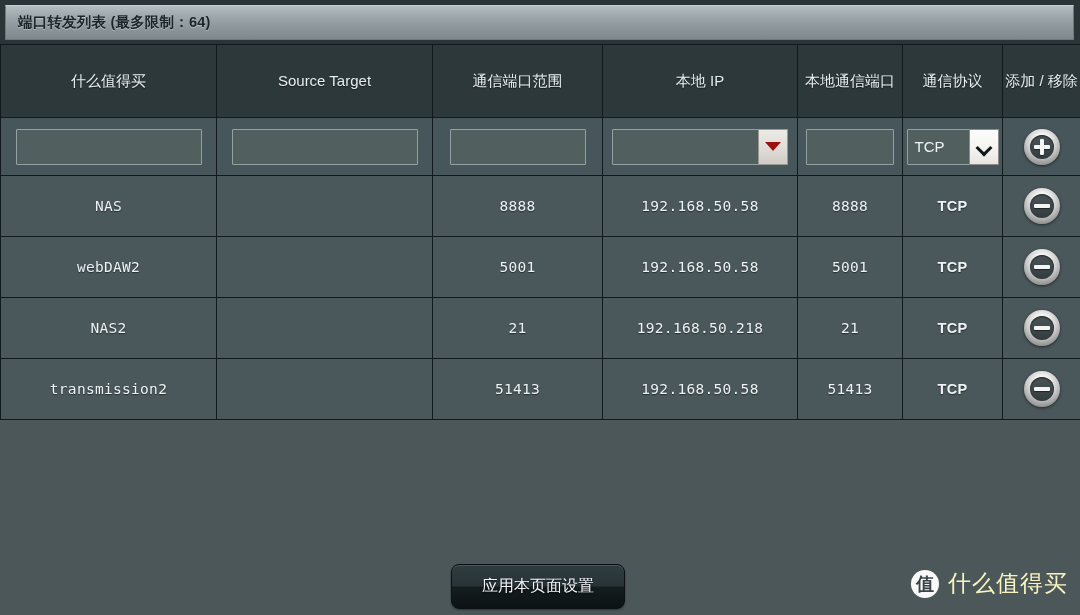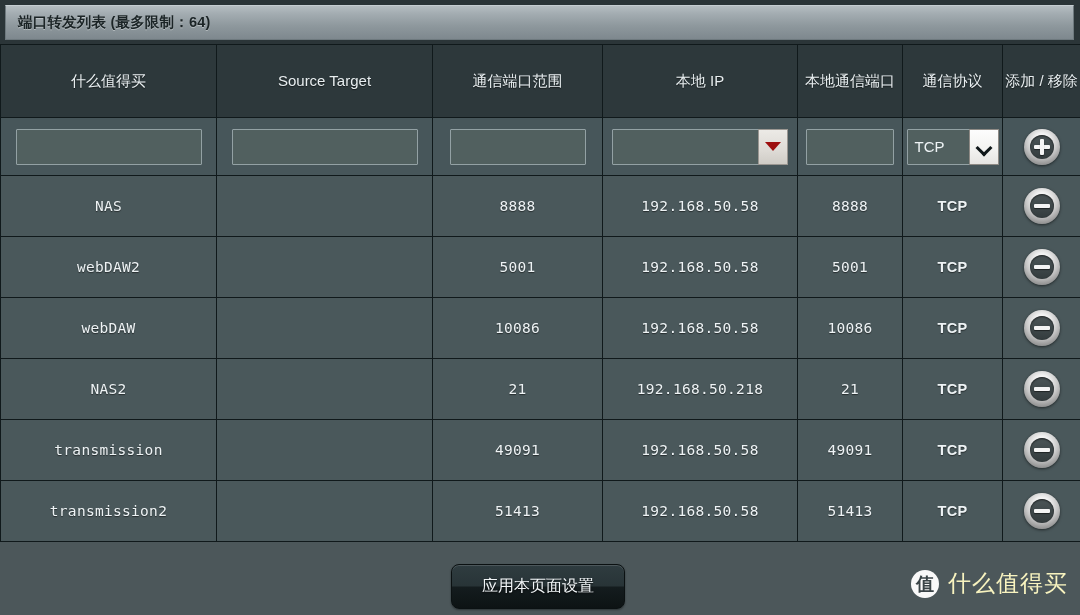--- a/index.html
+++ b/index.html
@@ -386,51 +386,25 @@
         <td class="cell-mono">192.168.50.58</td>
         <td class="cell-mono">5001</td>
         <td class="cell-proto">TCP</td>
         <td>
           <div class="circ-btn">
             <span class="glyph-h"></span>
           </div>
         </td>
       </tr>
         <tr class="data-row">
-        <td class="cell-mono">webDAW</td>
-        <td class="cell-mono"></td>
-        <td class="cell-mono">10086</td>
-        <td class="cell-mono">192.168.50.58</td>
-        <td class="cell-mono">10086</td>
-        <td class="cell-proto">TCP</td>
-        <td>
-          <div class="circ-btn">
-            <span class="glyph-h"></span>
-          </div>
-        </td>
-      </tr>
-        <tr class="data-row">
         <td class="cell-mono">NAS2</td>
         <td class="cell-mono"></td>
         <td class="cell-mono">21</td>
         <td class="cell-mono">192.168.50.218</td>
         <td class="cell-mono">21</td>
-        <td class="cell-proto">TCP</td>
-        <td>
-          <div class="circ-btn">
-            <span class="glyph-h"></span>
-          </div>
-        </td>
-      </tr>
-        <tr class="data-row">
-        <td class="cell-mono">transmission</td>
-        <td class="cell-mono"></td>
-        <td class="cell-mono">49091</td>
-        <td class="cell-mono">192.168.50.58</td>
-        <td class="cell-mono">49091</td>
         <td class="cell-proto">TCP</td>
         <td>
           <div class="circ-btn">
             <span class="glyph-h"></span>
           </div>
         </td>
       </tr>
         <tr class="data-row">
         <td class="cell-mono">transmission2</td>
         <td class="cell-mono"></td>

